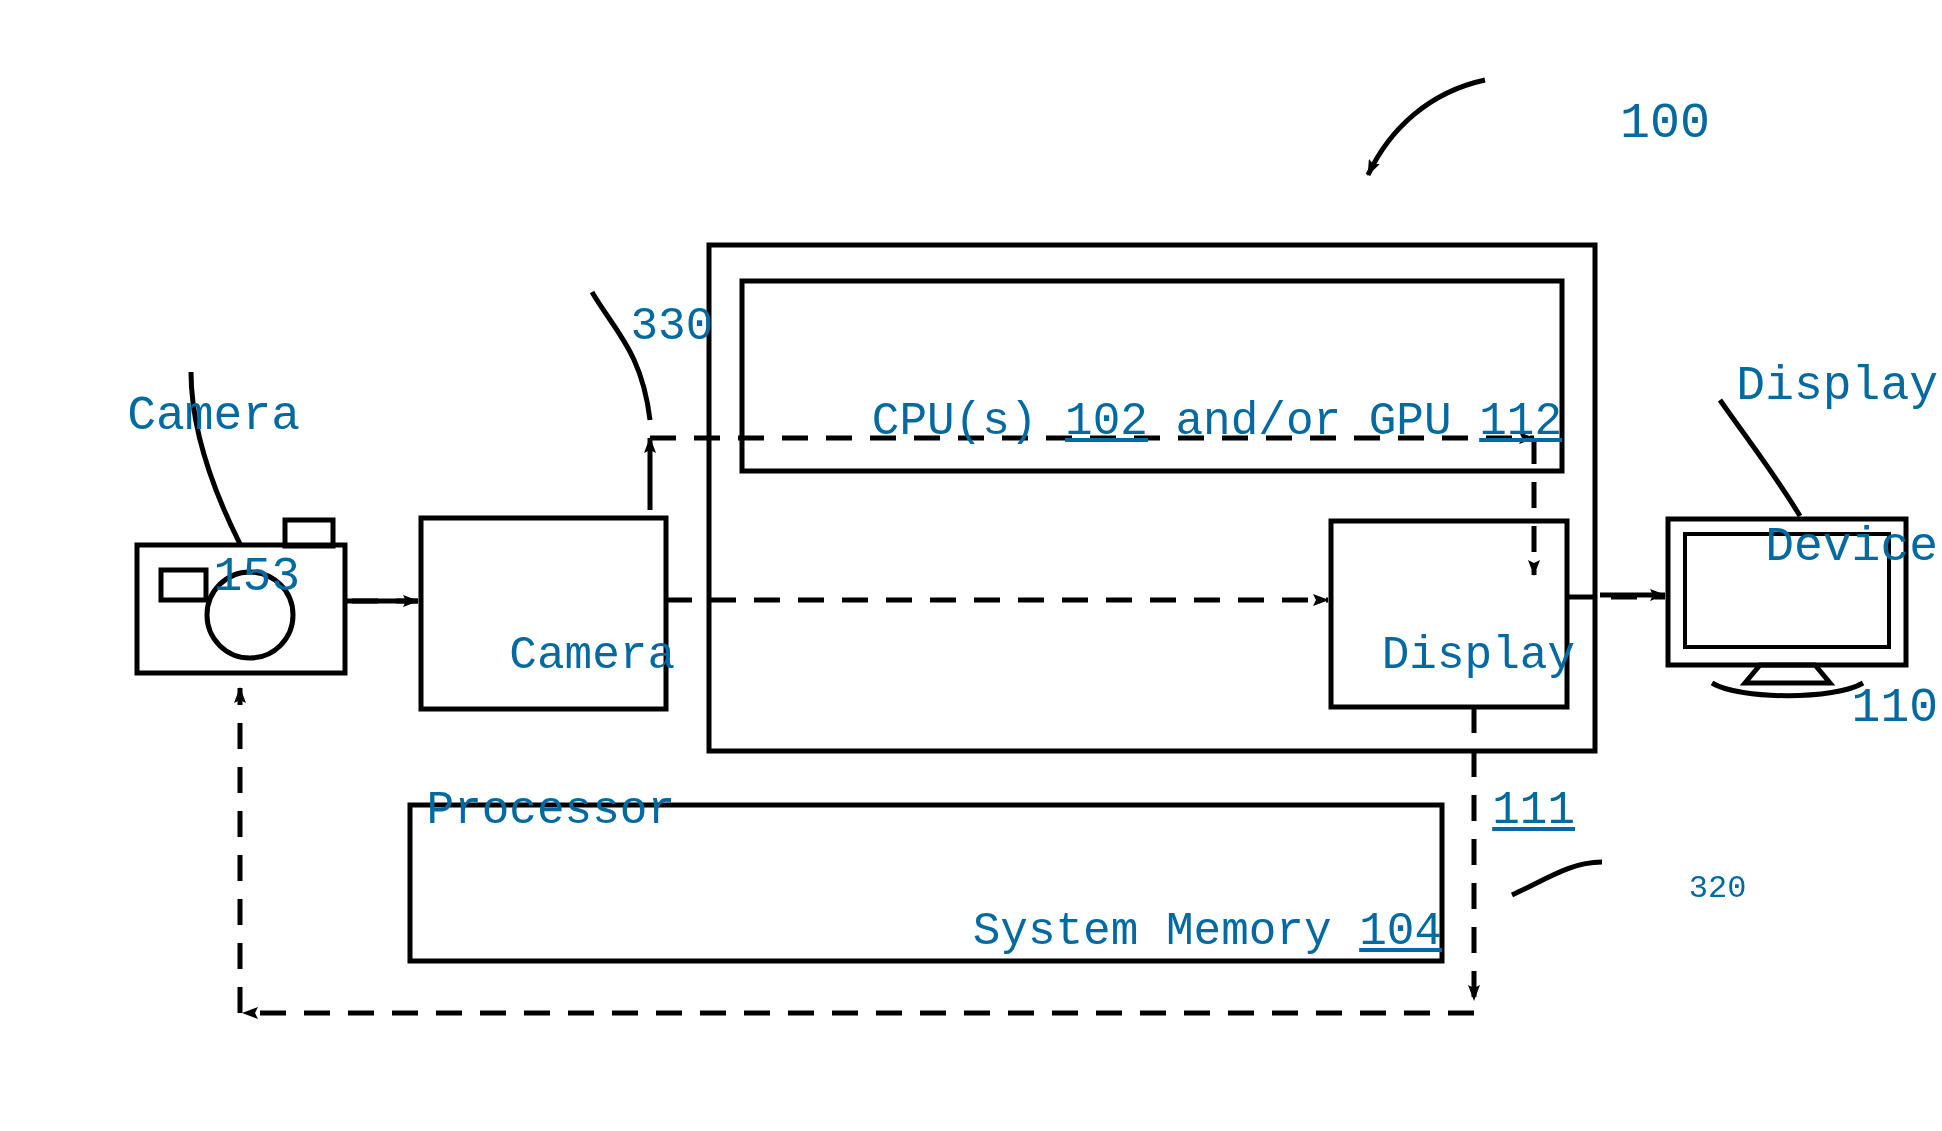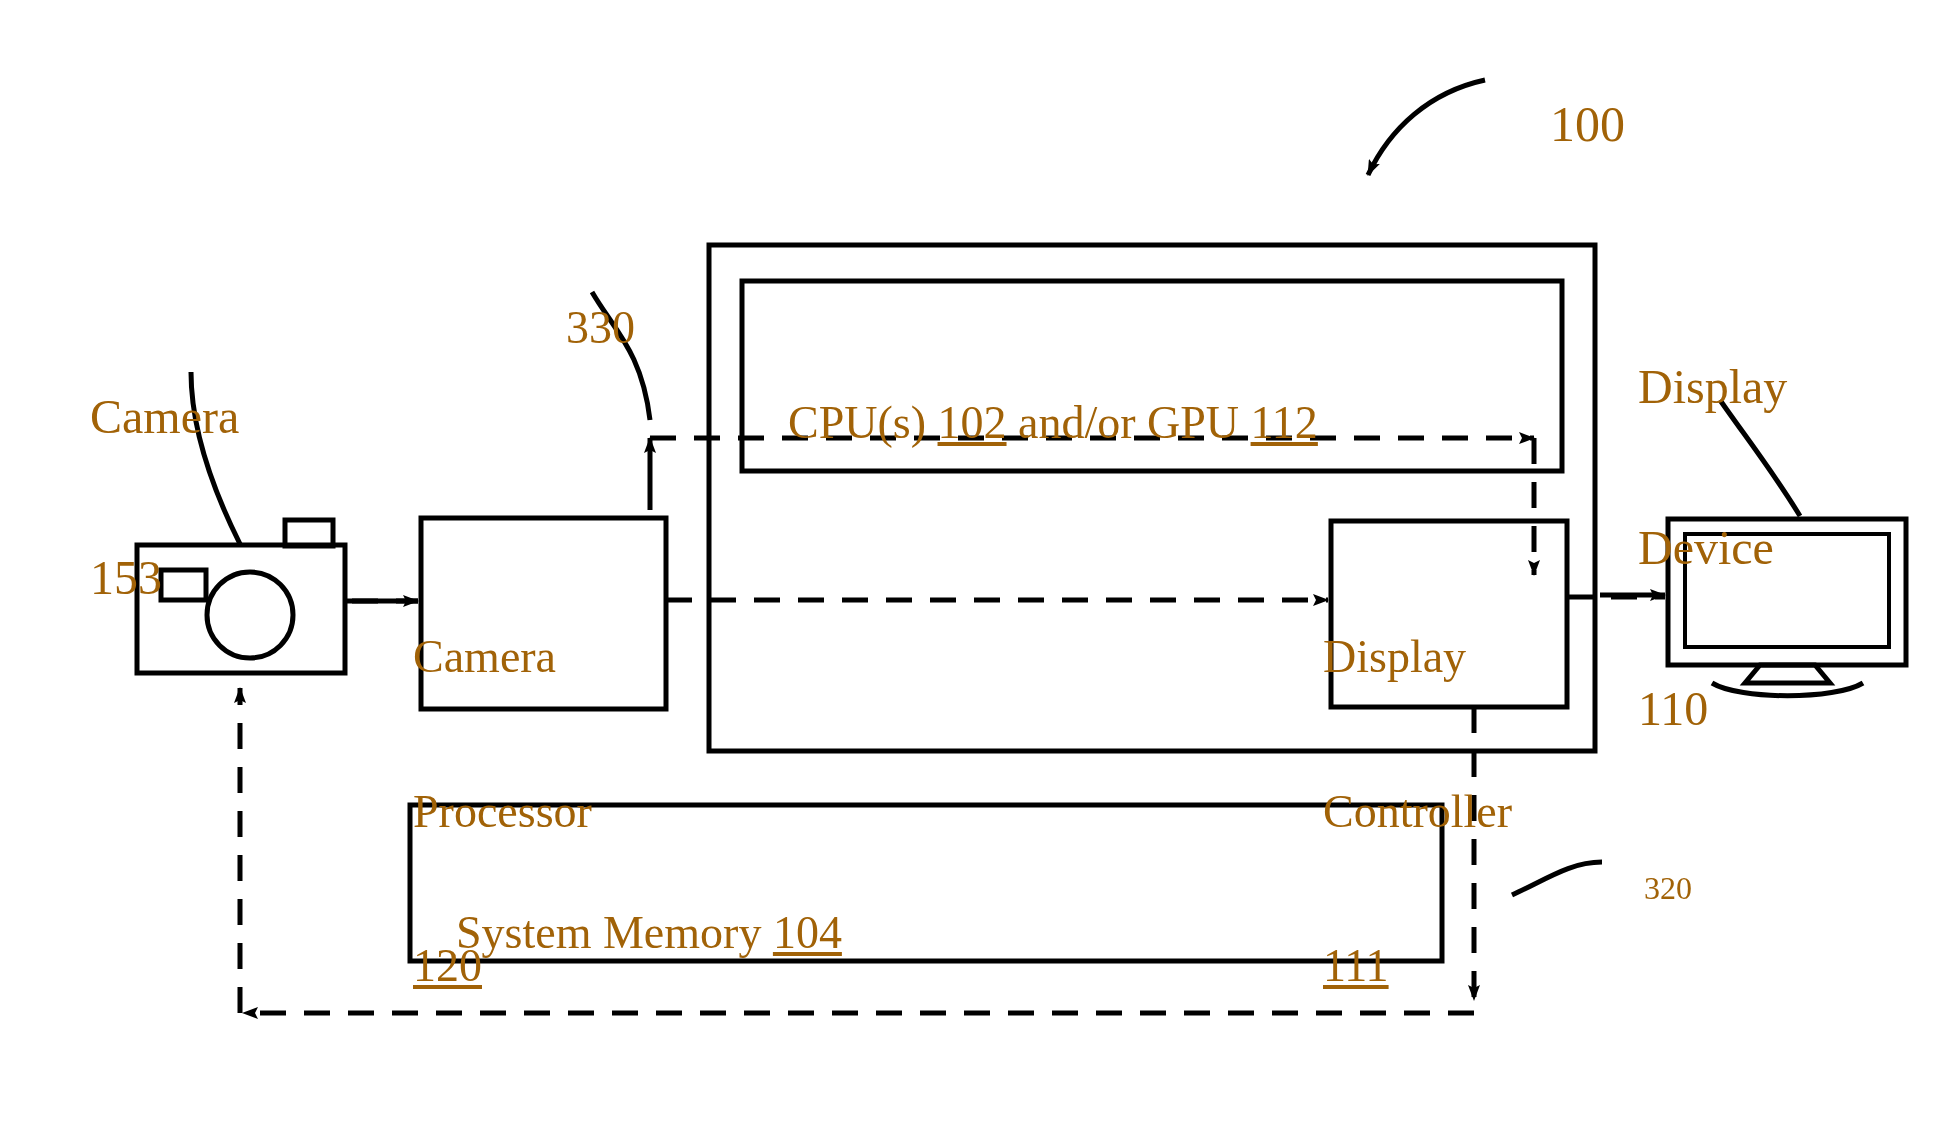--- a/index.html
+++ b/index.html
@@ -19,25 +19,25 @@
   }
   #stage svg.layer {
     position: absolute;
     left: 0;
     top: 0;
     width: 1942px;
     height: 1131px;
   }
   .lbl {
     position: absolute;
-    color: #a16207;
+    color: #0369a1;
     line-height: 1.12;
     white-space: pre;
-    text-align: left;
-    font-family: Liberation Serif, serif;
+    text-align: right;
+    font-family: Liberation Mono, monospace;
   }
   .ref {
     font-size: 46px;
   }
   .boxtxt {
     font-size: 44px;
   }
   .bigtxt {
     font-size: 48px;
   }
@@ -158,26 +158,24 @@
     <div>110</div>
   </div>
 
   <div class="lbl bigtxt" style="left:742px; top:345px; width:820px; font-size:46px;">
     <span>CPU(s)</span><span> </span><span class="u">102</span><span> </span><span>and/or GPU</span><span> </span><span class="u">112</span>
   </div>
 
   <div class="lbl boxtxt" style="left:413px; top:528px; width:262px; font-size:46px;">
     <div>Camera</div>
     <div>Processor</div>
-    <div class="u">120</div>
   </div>
 
   <div class="lbl boxtxt" style="left:1323px; top:528px; width:252px; font-size:46px;">
     <div>Display</div>
-    <div>Controller</div>
     <div class="u">111</div>
   </div>
 
   <div class="lbl bigtxt" style="left:410px; top:855px; width:1032px; font-size:46px;">
     <span>System Memory</span><span> </span><span class="u">104</span>
   </div>
 
 </div>
 
 </body></html>

